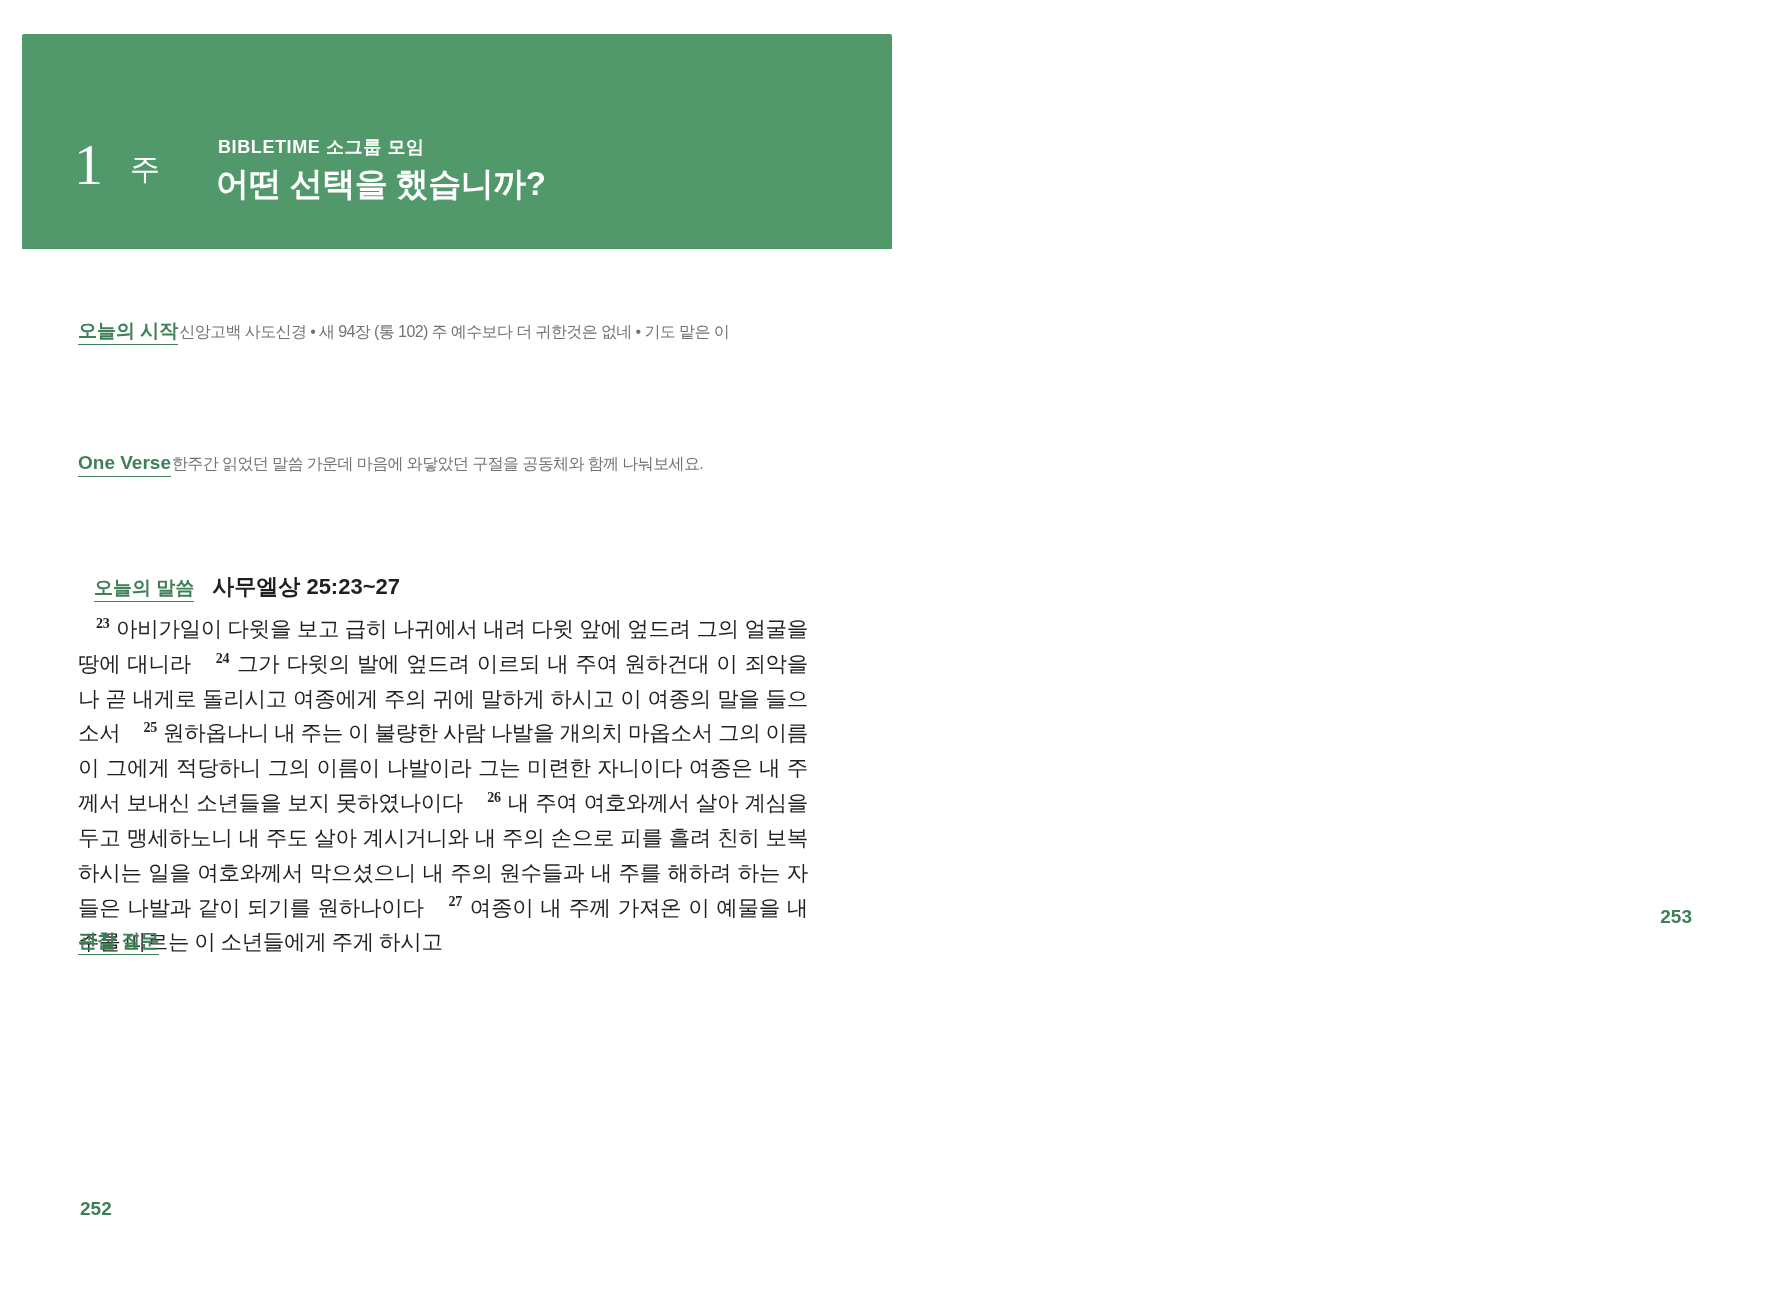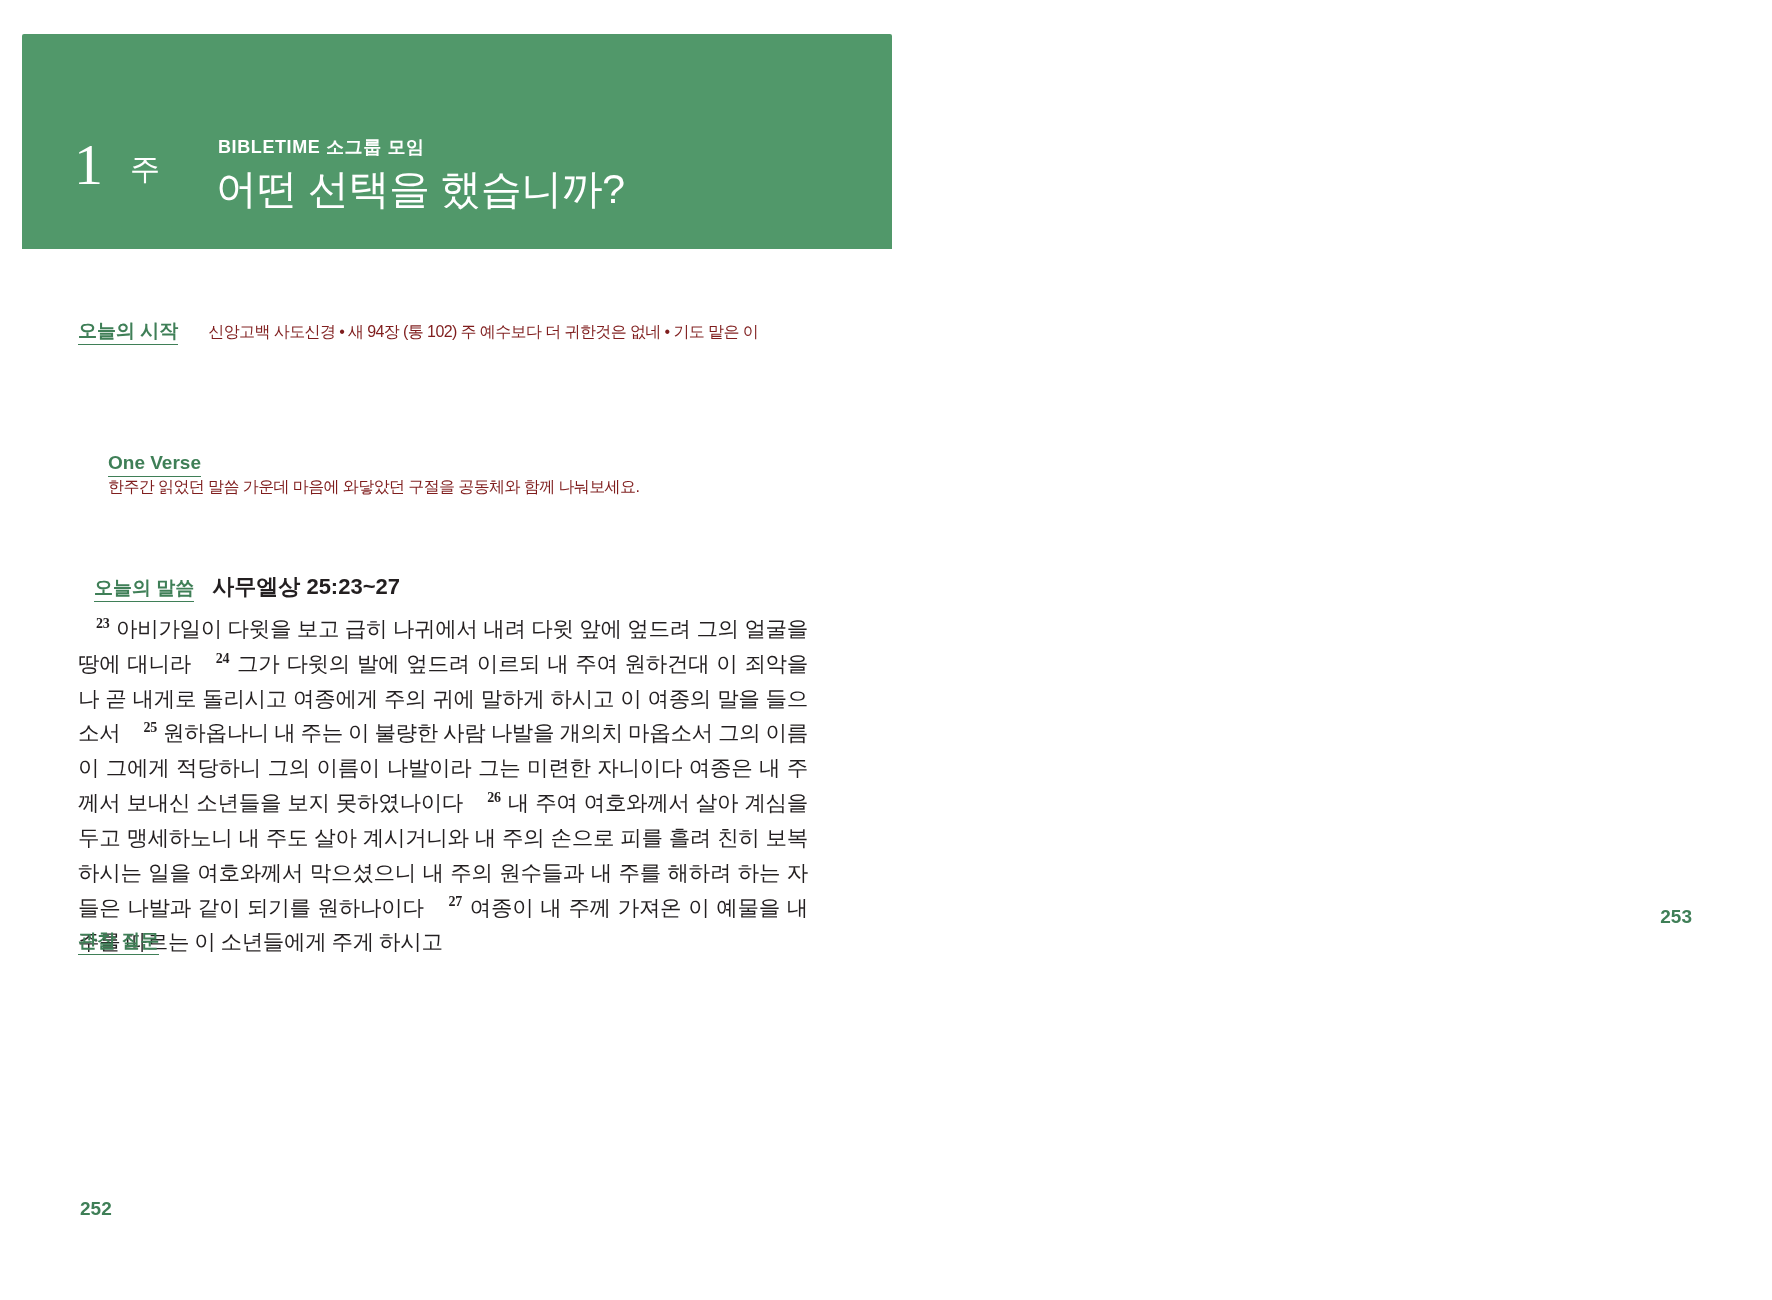--- a/index.html
+++ b/index.html
@@ -85,22 +85,22 @@
     color: #ffffff;
     font-size: 18px;
     letter-spacing: 0.6px;
     font-weight: 600;
   }
   .banner-title {
     position: absolute;
     left: 194px;
     top: 128px;
     color: #ffffff;
-    font-size: 41px;
-    font-weight: 400;
+    font-size: 33px;
+    font-weight: 700;
     letter-spacing: -0.5px;
     text-align: right;
   }
 
   
   .sec-head {
     color: #3f7f57;
     font-weight: 700;
     font-size: 19px;
     border-bottom: 1.6px solid #3f7f57;
@@ -108,30 +108,30 @@
     padding-bottom: 2px;
     line-height: 1.15;
   }
 
   .row {
     position: absolute;
     display: flex;
     align-items: baseline;
   }
   .inline-note {
-    color: #7f1d1d;
+    color: #737373;
     font-size: 16px;
-    margin-left: 30px;
+    margin-left: 1px;
     letter-spacing: -0.2px;
   }
   .inline-note.tight { letter-spacing: -0.6px; }
 
   
   #start-row { left: 78px; top: 320px; }
-  #oneverse-row { left: 78px; top: 452px; flex-direction: column; }
+  #oneverse-row { left: 78px; top: 452px; }
   #today-word-row { left: 78px; top: 572px; margin-left: 16px; }
   .ref-strong {
     color: #231f20;
     font-size: 22px;
     font-weight: 700;
     margin-left: 18px;
   }
 
   .scripture {
     position: absolute;

